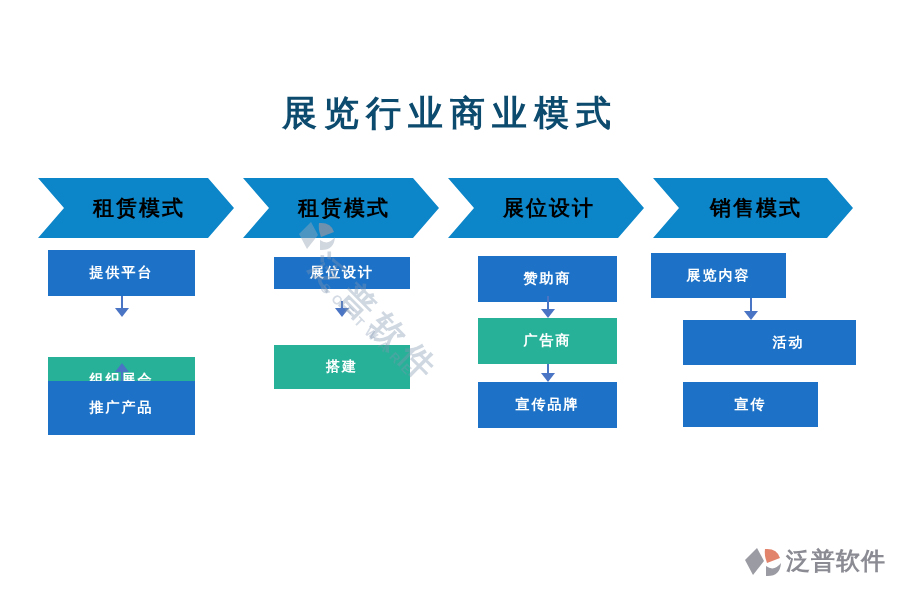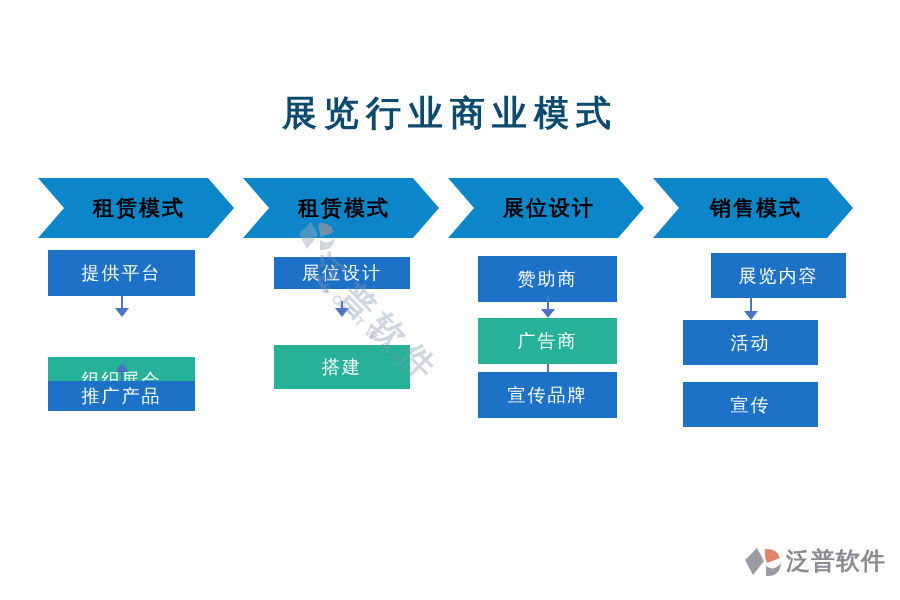--- a/index.html
+++ b/index.html
@@ -22,21 +22,21 @@
     background:#0d86c9;
     clip-path:polygon(0 0,calc(100% - 26px) 0,100% 50%,calc(100% - 26px) 100%,0 100%,26px 50%);
     display:flex;align-items:center;justify-content:center;
     color:#000000;font-size:21px;font-weight:bold;letter-spacing:2px;
     padding-left:6px;box-sizing:border-box;
   }
   
   .fbox{
     position:absolute;
     display:flex;align-items:center;justify-content:center;
-    color:#ffffff;font-size:18px;font-weight:normal;letter-spacing:2px;
+    color:#ffffff;font-size:14px;font-weight:bold;letter-spacing:2px;
   }
   .fbox.blue{background:#1d72c7;}
   .fbox.green{background:#27b198;}
   
   .connector{position:absolute;width:16px;display:flex;flex-direction:column;align-items:center;}
   .connector .stem{width:2px;flex:1;background:#4a74c4;}
   .connector .head{width:0;height:0;}
   .connector.down .head{
     border-left:7px solid transparent;border-right:7px solid transparent;
     border-top:9px solid #4a74c4;
@@ -83,47 +83,47 @@
     <div class="fbox blue" style="left: 48px; width: 147px; top: 250px; height: 46px;">提供平台</div>
     <div class="connector down" style="left: 113.5px; top: 296px; height: 21px;">
       <div class="stem"></div>
       <div class="head"></div>
     </div>
     <div class="fbox green" style="left: 48px; width: 147px; top: 317px; height: 46px; margin-top: 40px;">组织展会</div>
     <div class="connector up" style="left: 113.5px; top: 363px; height: 18px;">
       <div class="head"></div>
       <div class="stem"></div>
     </div>
-    <div class="fbox blue" style="left: 48px; width: 147px; top: 381px; height: 30px;">推广产品</div>
+    <div class="fbox blue" style="left: 48px; width: 147px; top: 381px; height: 54px;">推广产品</div>
     <div class="chevron" style="left: 243px; width: 196px;">租赁模式</div>
     <div class="fbox blue" style="left: 274px; width: 136px; top: 257px; height: 32px;">展位设计</div>
     <div class="connector down" style="left: 334px; top: 301px; height: 16px;">
       <div class="stem"></div>
       <div class="head"></div>
     </div>
     <div class="fbox green" style="left: 274px; width: 136px; top: 317px; height: 44px; margin-top: 28px;">搭建</div>
     <div class="chevron" style="left: 448px; width: 196px;">展位设计</div>
     <div class="fbox blue" style="left: 478px; width: 139px; top: 256px; height: 46px;">赞助商</div>
     <div class="connector down" style="left: 539.5px; top: 296px; height: 22px;">
       <div class="stem"></div>
       <div class="head"></div>
     </div>
     <div class="fbox green" style="left: 478px; width: 139px; top: 318px; height: 46px;">广告商</div>
     <div class="connector down" style="left: 539.5px; top: 364px; height: 18px;">
       <div class="stem"></div>
       <div class="head"></div>
     </div>
-    <div class="fbox blue" style="left: 478px; width: 139px; top: 372px; height: 46px;">宣传品牌</div>
+    <div class="fbox blue" style="left: 478px; width: 139px; top: 382px; height: 46px;">宣传品牌</div>
     <div class="chevron" style="left: 653px; width: 200px;">销售模式</div>
-    <div class="fbox blue" style="left: 711px; width: 135px; top: 253px; height: 45px;">展览内容</div>
+    <div class="fbox blue" style="left: 651px; width: 135px; top: 253px; height: 45px;">展览内容</div>
     <div class="connector down" style="left: 742.5px; top: 298px; height: 22px;">
       <div class="stem"></div>
       <div class="head"></div>
     </div>
-    <div class="fbox blue" style="left: 683px; width: 135px; top: 320px; height: 45px;">活动</div>
+    <div class="fbox blue" style="left: 683px; width: 135px; top: 320px; height: 45px; padding-left: 38px;">活动</div>
     <div class="fbox blue" style="left: 683px; width: 135px; top: 382px; height: 45px;">宣传</div>
   </div>
 
 <div class="watermark">
   <svg class="wm-logo" width="40" height="36" viewBox="0 0 40 36">
     <polygon points="1,14 13,2 20,15 9,29" fill="#9aa7b8"></polygon>
     <path d="M21,3 Q33,2 36,12 L23,17 Q20,9 21,3 Z" fill="#e8a08c"></path>
     <path d="M22,20 Q30,26 37,17 Q36,31 22,30 Z" fill="#9aa7b8"></path>
   </svg>
   <div class="wm-text">泛普软件</div>

